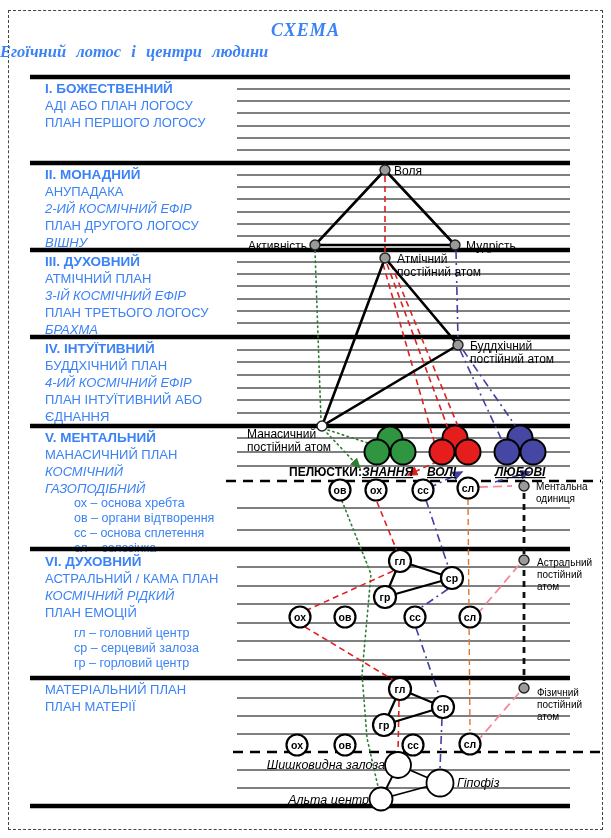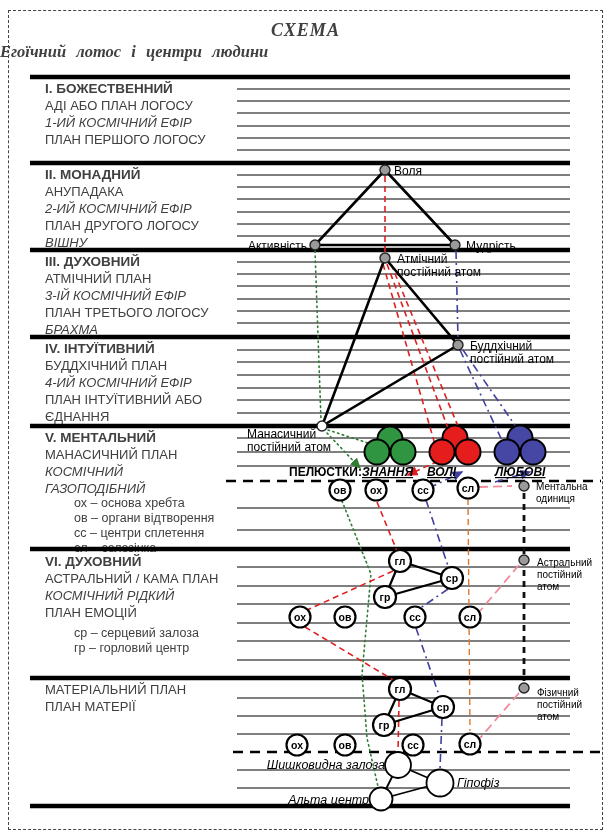--- a/index.html
+++ b/index.html
@@ -1,18 +1,18 @@
 <!DOCTYPE html>
 <html><head>
 <meta charset="utf-8">
 <style>
   html,body{margin:0;padding:0;background:#888;}
   #page{
     position:relative;width:611px;height:838px;background:#fff;
-    font-family:"Liberation Sans",sans-serif;color:#404040;overflow:hidden;
+    font-family:"Liberation Sans",sans-serif;color:#3b82f6;overflow:hidden;
   }
   #border-frame{
     position:absolute;left:8px;top:10px;right:8px;bottom:8px;
     border:1.5px dashed #444;pointer-events:none;
   }
   .title{
     position:absolute;left:0;top:20px;width:611px;text-align:center;
     font-family:"Liberation Serif",serif;font-weight:700;font-style:italic;
     font-size:18px;letter-spacing:1px;
   }
@@ -39,21 +39,20 @@
 
 <div id="page">
   <div id="border-frame"></div>
 
   <div class="title">СХЕМА</div>
   <div class="subtitle">Егоїчний лотос і центри людини</div>
 
   <div class="sec" style="top:80px">
     <div class="h">І. БОЖЕСТВЕННИЙ</div>
     <div>АДІ АБО ПЛАН ЛОГОСУ</div>
-    <div class="it">1-ИЙ КОСМІЧНИЙ ЕФІР</div>
     <div>ПЛАН ПЕРШОГО ЛОГОСУ</div>
   </div>
   <div class="sec" style="top:166px">
     <div class="h">ІІ. МОНАДНИЙ</div>
     <div>АНУПАДАКА</div>
     <div class="it">2-ИЙ КОСМІЧНИЙ ЕФІР</div>
     <div>ПЛАН ДРУГОГО ЛОГОСУ</div>
     <div class="it">ВІШНУ</div>
   </div>
   <div class="sec" style="top:253px">
@@ -71,30 +70,31 @@
   </div>
   <div class="sec" style="top:429px">
     <div class="h">V. МЕНТАЛЬНИЙ</div>
     <div>МАНАСИЧНИЙ ПЛАН</div>
     <div class="it">КОСМІЧНИЙ</div>
     <div class="it">ГАЗОПОДІБНИЙ</div>
   </div>
   <div class="legend" style="top:496px">
     <div>ох – основа хребта</div>
     <div>ов – органи відтворення</div>
-    <div>сс – центри сплетення</div>
+    <div>сс – основа сплетення</div>
     <div>сл – селезінка</div>
   </div>
   <div class="sec" style="top:553px">
     <div class="h">VI. ДУХОВНИЙ</div>
     <div>АСТРАЛЬНИЙ / КАМА  ПЛАН</div>
     <div class="it">КОСМІЧНИЙ РІДКИЙ</div>
     <div>ПЛАН ЕМОЦІЙ</div>
   </div>
   <div class="legend" style="top:626px">
+    <div>гл – головний центр</div>
     <div>ср – серцевий залоза</div>
     <div>гр – горловий центр</div>
   </div>
   <div class="sec" style="top:681px">
     <div>МАТЕРІАЛЬНИЙ ПЛАН</div>
     <div>ПЛАН МАТЕРІЇ</div>
   </div>
 
   <svg width="611" height="838" viewBox="0 0 611 838">
     <defs>

